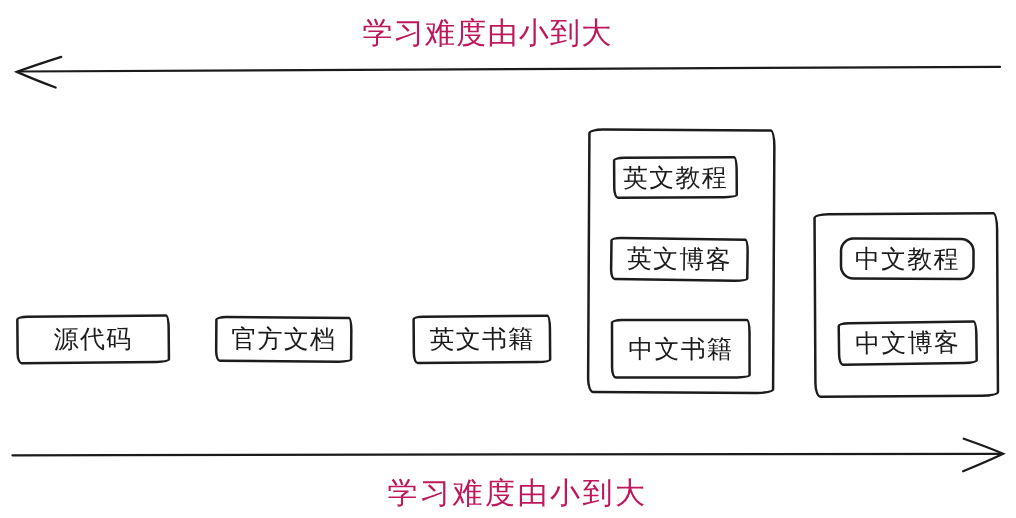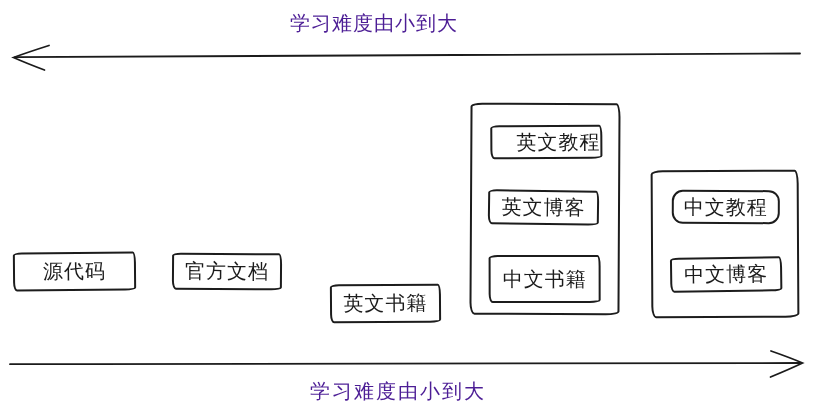--- a/index.html
+++ b/index.html
@@ -11,23 +11,23 @@
     position: relative;
     width: 813px;
     height: 414px;
     background: #ffffff;
     overflow: hidden;
     font-family: "Liberation Sans", "DejaVu Sans", sans-serif;
     color: #1b1b1b;
   }
   .axis-label {
     position: absolute;
-    font-size: 20px;
+    font-size: 24px;
     letter-spacing: 1px;
-    color: #4c1d95;
+    color: #be185d;
     white-space: nowrap;
   }
   .axis-label.top    { left: 290px; top: 10px; }
   .axis-label.bottom { left: 310px; top: 378px; letter-spacing: 2px; }
 
   .arrows {
     position: absolute;
     left: 0; top: 0;
     width: 813px; height: 414px;
     pointer-events: none;
@@ -43,31 +43,31 @@
     justify-content: center;
     font-size: 20px;
     letter-spacing: 1px;
     white-space: nowrap;
     border-radius: 9px 3px 11px 4px / 3px 11px 3px 9px;
   }
 
   
   .b-src  { left: 13px;  top: 252px; width: 123px; height: 39px; transform: rotate(-0.5deg); }
   .b-doc  { left: 172px; top: 253px; width: 110px; height: 37px; transform: rotate(0.4deg); }
-  .b-enbk { left: 330px; top: 252px; width: 111px; height: 39px; transform: rotate(-0.4deg); margin-top: 32px; }
+  .b-enbk { left: 330px; top: 252px; width: 111px; height: 39px; transform: rotate(-0.4deg); }
 
   
   .g1 { left: 470px; top: 103px; width: 150px; height: 212px; transform: rotate(0.3deg);
         border-radius: 12px 4px 14px 5px / 4px 14px 4px 12px; }
   .g2 { left: 651px; top: 170px; width: 148px; height: 148px; transform: rotate(-0.3deg);
         border-radius: 12px 4px 14px 5px / 4px 14px 4px 12px; }
 
   
   .g1 .inner, .g2 .inner { position: absolute; }
-  .g1 .i-0 { left: 18px; top: 20px;  width: 112px; height: 34px; transform: rotate(-0.6deg); justify-content: flex-end; }
+  .g1 .i-0 { left: 18px; top: 20px;  width: 100px; height: 34px; transform: rotate(-0.6deg); }
   .g1 .i-1 { left: 16px; top: 85px;  width: 111px; height: 35px; transform: rotate(0.5deg); }
   .g1 .i-2 { left: 17px; top: 150px; width: 112px; height: 48px; transform: rotate(-0.4deg); }
   .g2 .i-0 { left: 19px; top: 18px;  width: 108px; height: 34px; transform: rotate(0.5deg); border-radius: 11px; }
   .g2 .i-1 { left: 17px; top: 85px;  width: 112px; height: 35px; transform: rotate(-0.5deg); }
 </style>
 </head>
 <body>
 
 <div class="canvas">
 

